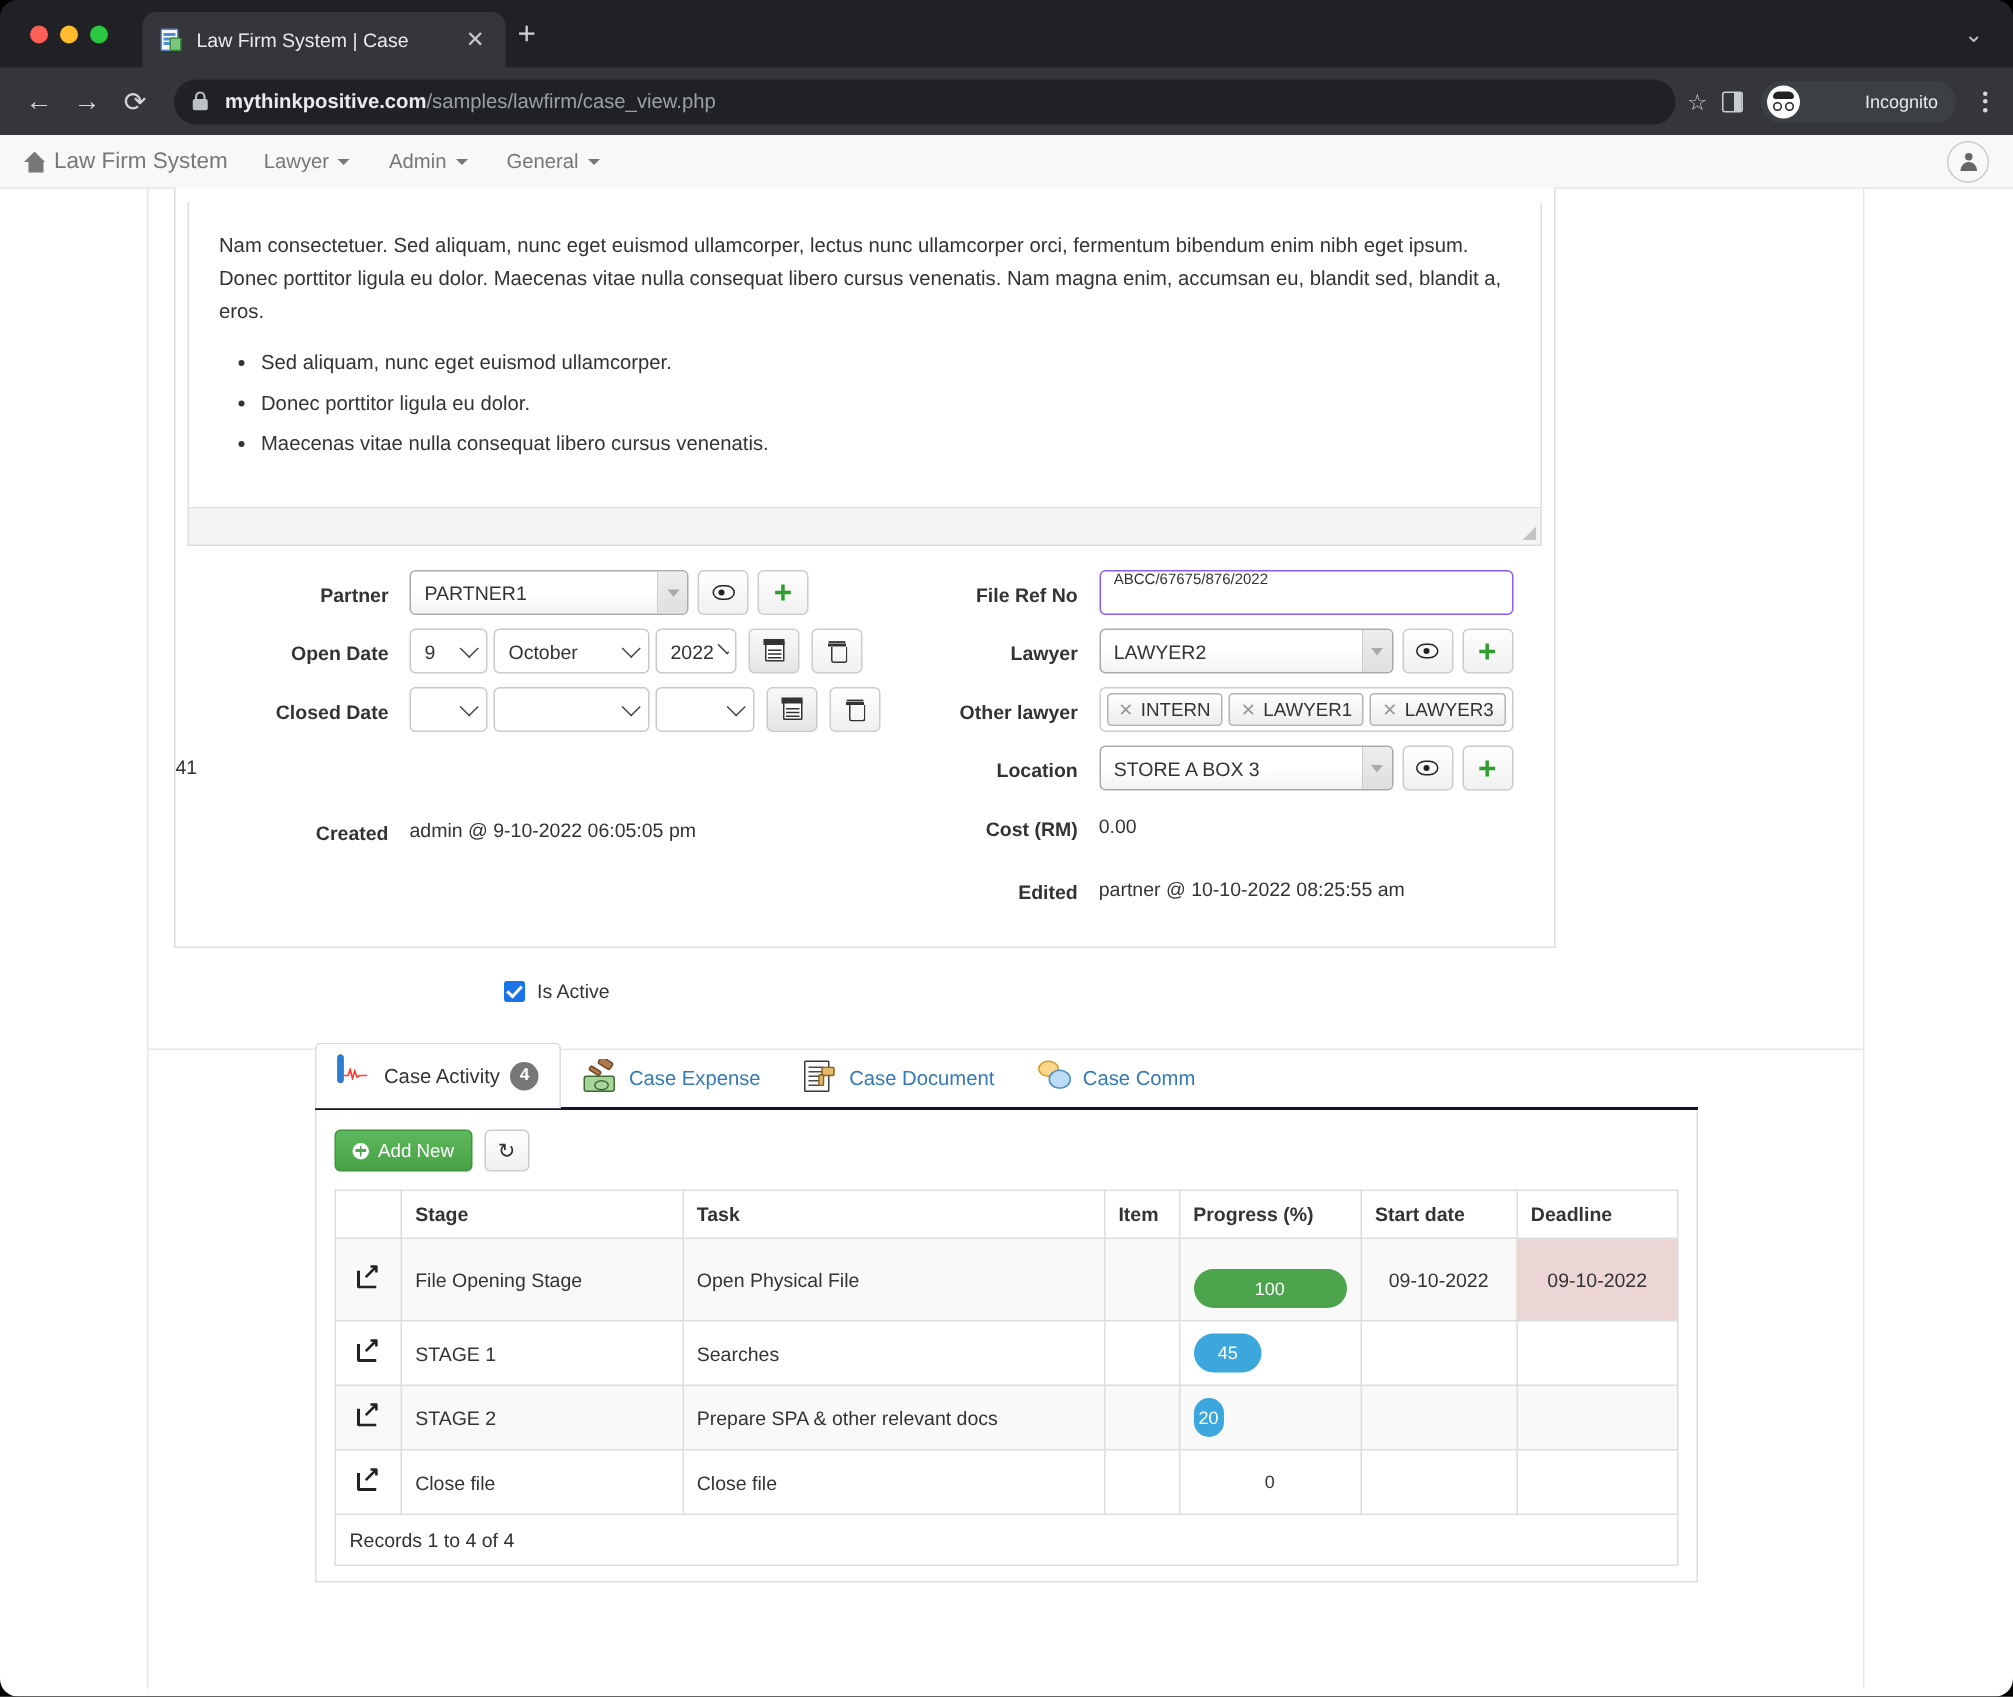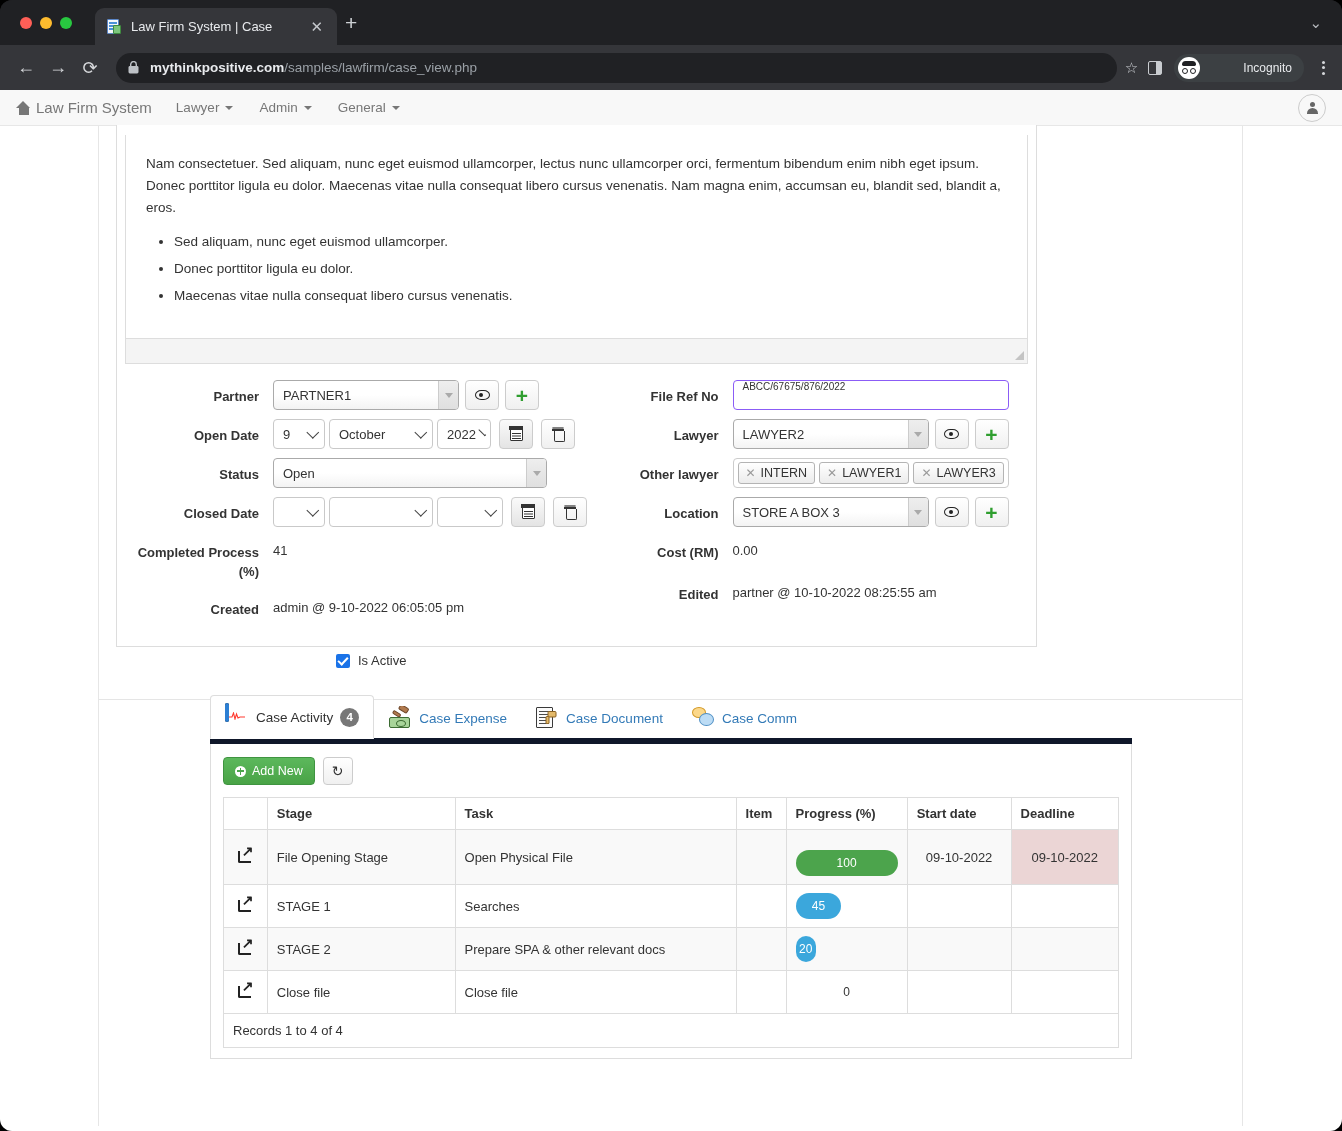--- a/index.html
+++ b/index.html
@@ -433,21 +433,21 @@
     border-top: 1px solid #e5e5e5;
   }
 
   
   .tabsbox {
     position: absolute; left: 111px; top: 568px;
     width: 922px;
   }
   .tabnav {
     display: flex; align-items: flex-end;
-    border-bottom: 6px solid #0f172a;
+    border-bottom: 2px solid #0f172a;
     padding-left: 0;
   }
   .tabitem {
     display: flex; align-items: center;
     padding: 9px 14px;
     font-size: 13.5px;
     position: relative; top: 1px;
     color: #337ab7;
   }
   .tabitem.active {
@@ -759,29 +759,20 @@
                 </div>
                 <div class="ibtn cal" style="margin-left:4px">
                     <span class="cal-glyph"></span>
                   </div>
                 <div class="ibtn" style="margin-left:4px">
                     <span class="trash-glyph"></span>
                   </div>
               </div>
             </div>
 
-            <div class="frow">
-              <div class="flabel">Status</div>
-              <div class="fctl">
-                <div class="s2" style="width:274px">
-                  <span class="s2txt">Open</span>
-                  <span class="s2arrow"></span>
-                </div>
-              </div>
-            </div>
 
             <div class="frow">
               <div class="flabel">Closed Date</div>
               <div class="fctl" style="gap:4px">
                 <div class="nsel" style="width:52px">
                   <span class="v"></span>
                     <span class="chev"></span>
                 </div>
                 <div class="nsel" style="width:104px">
                   <span class="v"></span>
@@ -794,21 +785,20 @@
                 <div class="ibtn cal" style="margin-left:4px">
                     <span class="cal-glyph"></span>
                   </div>
                 <div class="ibtn" style="margin-left:4px">
                     <span class="trash-glyph"></span>
                   </div>
               </div>
             </div>
 
             <div class="frow" style="margin-top:8px">
-              <div class="flabel">Completed Process (%)</div>
               <div class="fstatic">41</div>
             </div>
 
             <div class="frow" style="margin-top:12px">
               <div class="flabel">Created</div>
               <div class="fstatic">admin @ 9-10-2022 06:05:05 pm</div>
             </div>
 
           </div>
 

